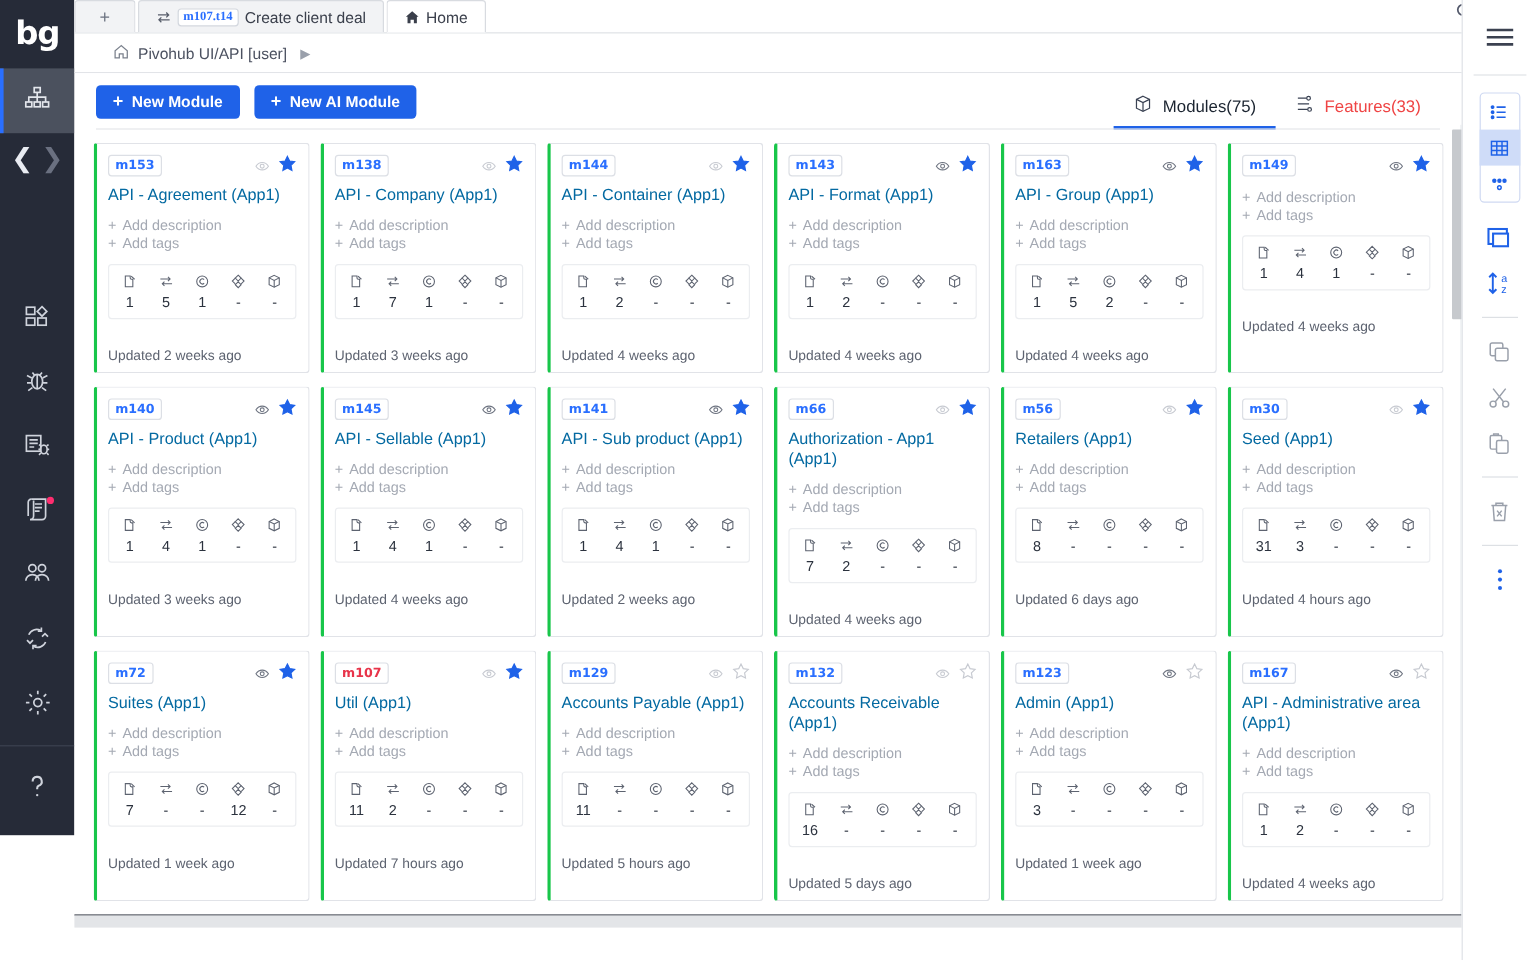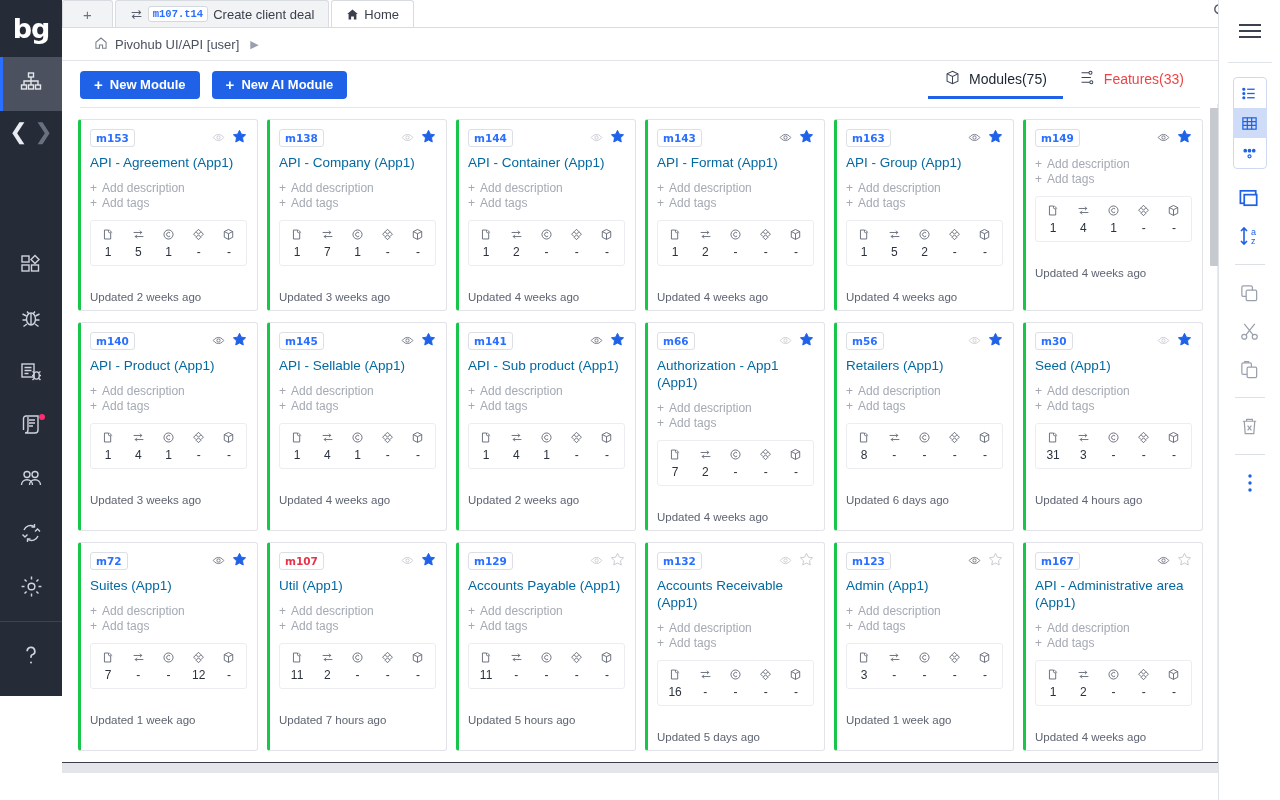--- a/index.html
+++ b/index.html
@@ -58,21 +58,21 @@
     height: 27px; display: flex; align-items: center; gap: 5px;
     padding: 0 14px; font-size: 13px; color: #3a3f4b;
     background: #f2f3f5; border: 1px solid #d8dbe0; border-bottom: none;
     margin-right: 2px; border-radius: 3px 3px 0 0; white-space: nowrap;
   }
   .wtab.plus { padding: 0 20px; color: #6b7280; font-size: 15px; }
   .wtab.active { background: #ffffff; }
   .tab-chip {
     font-size: 10.5px; color: #2a6fff; background: #ffffff;
     border: 1px solid #d3d7de; border-radius: 3px; padding: 1px 4px;
-    font-family: Liberation Mono, monospace; font-weight: 700;
+    font-family: Liberation Serif, serif; font-weight: 700;
   }
   .tab-ico { color: #585e6b; display: flex; align-items: center; }
   #tabbar-right {
     margin-left: auto; display: flex; align-items: center; gap: 18px;
     padding: 0 16px 4px 0; color: #6b7280;
   }
 
   
   #breadcrumb {
     position: absolute; left: 62px; top: 28px; width: 1218px; height: 33px;
@@ -92,21 +92,21 @@
     display: flex; align-items: center; padding: 0 18px;
   }
   .btn-primary {
     height: 28px; background: #1f62e8; color: #fff; border: none;
     border-radius: 4px; font-size: 13px; font-weight: 700;
     padding: 0 14px; display: flex; align-items: center; gap: 7px;
     font-family: "Liberation Sans", sans-serif; cursor: pointer;
     margin-right: 12px;
   }
   .btn-primary .pl { font-size: 15px; font-weight: 700; }
-  #view-tabs { margin-left: auto; display: flex; height: 47px; }
+  #view-tabs { margin-left: auto; display: flex; align-items: flex-end; height: 47px; }
   .vtab {
     display: flex; align-items: center; gap: 8px; height: 38px;
     padding: 0 16px; font-size: 14px; color: #ef4444; cursor: pointer;
     border-bottom: 3px solid transparent;
   }
   .vtab.active { color: #1b2430; border-bottom-color: #1f62e8; }
   #toolbar-rule {
     position: absolute; left: 18px; top: 46px; width: 1120px; height: 1px;
     background: #e4e6ea;
   }
@@ -119,21 +119,21 @@
   #grid {
     display: grid; grid-template-columns: repeat(6, 180px);
     gap: 11px 9px; padding: 11px 0 0 16px;
   }
   .card {
     width: 180px; background: #ffffff; border: 1px solid #e1e3e8;
     border-left: 3px solid #18c64a; border-radius: 3px;
     padding: 9px 10px 7px 9px; position: relative;
     display: flex; flex-direction: column;
   }
-  .card-top { display: flex; align-items: flex-start; }
+  .card-top { display: flex; align-items: flex-end; }
   .chip {
     font-size: 10.5px; font-weight: 700; color: #2a6fff;
     border: 1px solid #dcdfe5; border-radius: 3px; padding: 2px 5px;
     background: #fff; font-family: "DejaVu Sans", sans-serif;
   }
   .chip.red { color: #e8344a; }
   .card-top-icons { margin-left: auto; display: flex; align-items: center; gap: 7px; }
   .eye { color: #6e7481; display: flex; }
   .eye.dim { color: #c7cad1; }
   .star { font-size: 15px; line-height: 1; }

